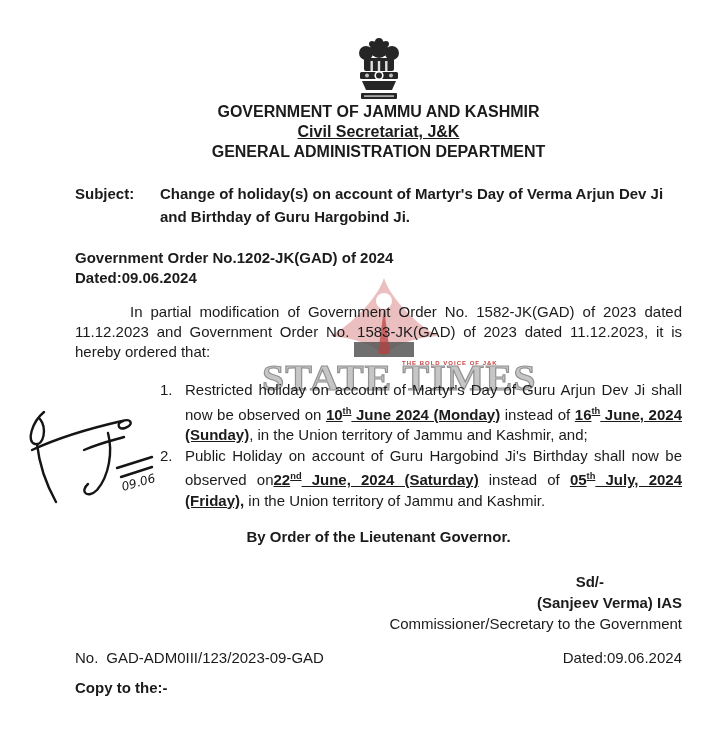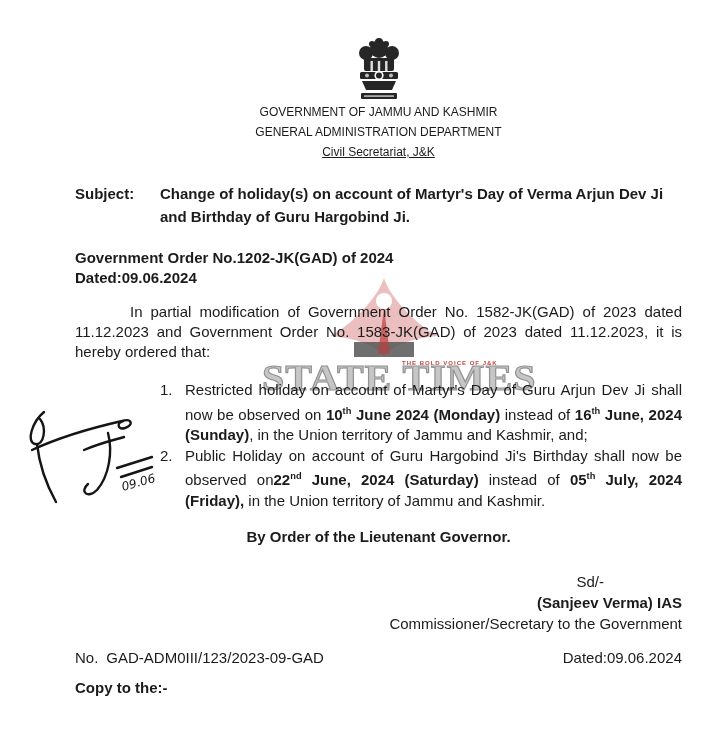--- a/index.html
+++ b/index.html
@@ -6,49 +6,49 @@
   html,body { background:#fff; }
   .page {
     width:722px; height:733px; background:#ffffff; position:relative;
     font-family:"Liberation Sans", sans-serif; font-size:15px; color:#1b1b1b;
     overflow:hidden; margin:0 auto;
   }
   .content { position:relative; z-index:1; padding:36px 40px 0 75px; }
 
   .emblem-wrap { text-align:center; height:66px; }
 
-  .hdr { text-align:center; font-weight:normal; font-size:12px; line-height:20px; }
+  .hdr { text-align:center; font-weight:bold; font-size:16px; line-height:20px; }
   .hdr .u-line { text-decoration:underline; }
 
   .subject-row { display:flex; margin-top:20px; line-height:23px; font-weight:bold; }
   .subject-row .slabel { width:85px; flex:0 0 85px; }
   .subject-row .stext { width:505px; }
 
   .order-heading { margin-top:20px; text-align:left; font-weight:bold; line-height:20px; }
 
   .intro { margin-top:14px; text-align:justify; text-indent:55px; line-height:20px; }
 
   .olist { margin-top:18px; margin-left:85px; }
   .oitem { display:flex; line-height:20.5px; }
   .oitem .num { flex:0 0 25px; }
   .oitem .itext { flex:1; text-align:justify; }
 
   .by-order { margin-top:16px; text-align:center; font-weight:bold; line-height:20px; }
 
   .sign-block { margin-top:24px; text-align:right; line-height:21px; }
-  .sign-block .sd { font-weight:normal; padding-right:78px; }
+  .sign-block .sd { font-weight:bold; padding-right:78px; }
   .sign-block .name { font-weight:bold; }
 
   .ref-row { margin-top:14px; display:flex; justify-content:space-between; line-height:20px; }
   .ref-row .refno { display:flex; gap:8px; }
 
   .copy-line { margin-top:10px; font-weight:bold; line-height:20px; }
 
   .b { font-weight:bold; }
-  .u { }
+  .u { text-decoration:underline; }
   .sup { vertical-align:super; font-size:0.62em; }
 
   
   .watermark {
     position:absolute; left:272px; top:276px; width:240px; height:130px;
     z-index:0; pointer-events:none;
   }
   .wm-nib { position:absolute; left:0; top:0; }
   .wm-title {
     position:absolute; left:-10px; top:78px; width:260px; text-align:center;
@@ -117,22 +117,22 @@
           <circle cx="26" cy="39.5" r="3" fill="#262626"></circle>
           <circle cx="14" cy="39.5" r="2" opacity="0.7"></circle>
           <circle cx="38" cy="39.5" r="2" opacity="0.7"></circle>
           <rect x="11" y="59.2" width="30" height="1.8" opacity="0.6"></rect>
         </g>
       </svg>
     </div>
 
     <div class="hdr">
       <div>GOVERNMENT OF JAMMU AND KASHMIR</div>
+      <div><span class="u-line">Civil Secretariat, J&amp;K</span></div>
       <div>GENERAL ADMINISTRATION DEPARTMENT</div>
-      <div><span class="u-line">Civil Secretariat, J&amp;K</span></div>
     </div>
 
     <div class="subject-row">
       <div class="slabel">Subject:</div>
       <div class="stext">Change of holiday(s) on account of Martyr's Day of Verma Arjun Dev Ji and Birthday of Guru Hargobind Ji.</div>
     </div>
 
     <div class="order-heading">
       <div>Government Order No.1202-JK(GAD) of 2024</div>
       <div>Dated:09.06.2024</div>

